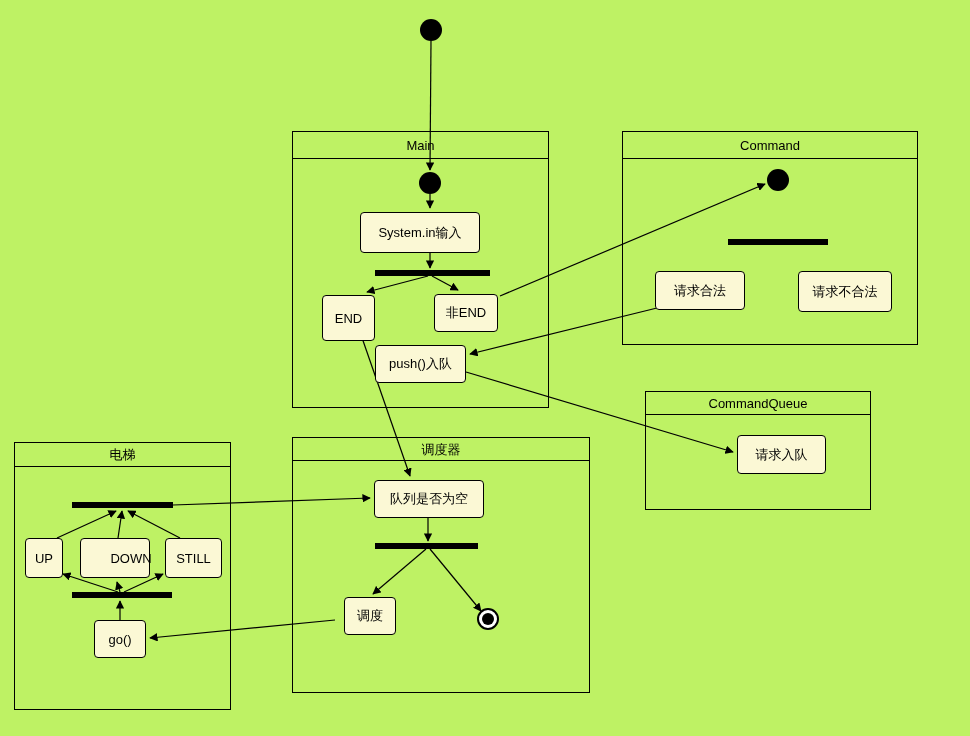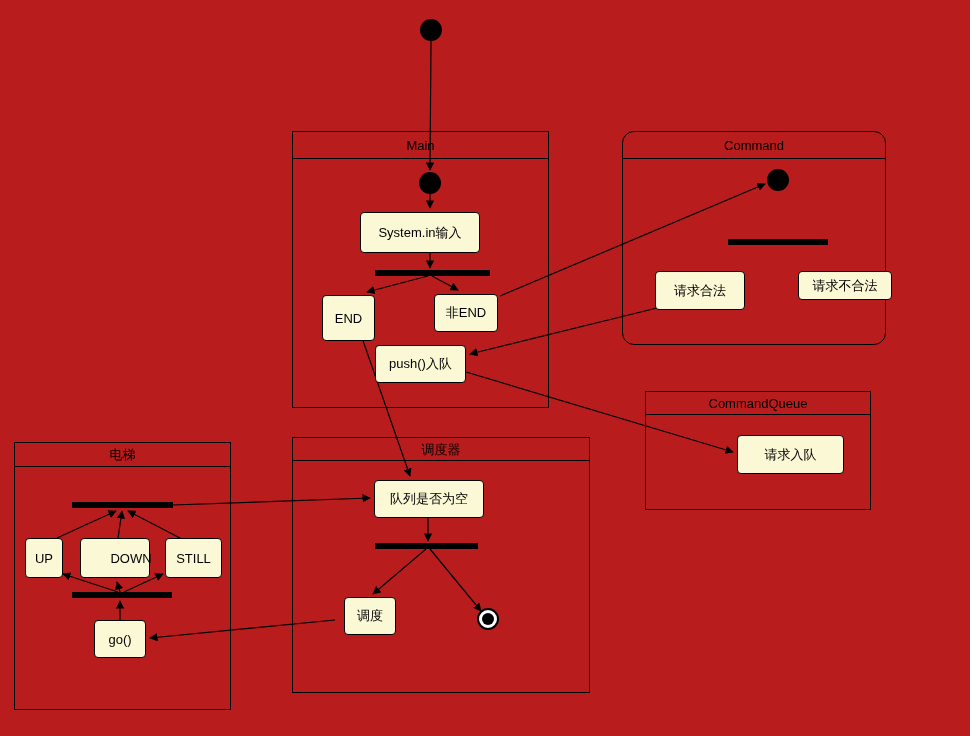--- a/index.html
+++ b/index.html
@@ -7,21 +7,21 @@
     padding: 0;
     background: #ffffff;
   }
   body {
     font-family: "Liberation Sans", "DejaVu Sans", sans-serif;
   }
   #canvas {
     position: relative;
     width: 970px;
     height: 736px;
-    background: #b91c1c;
+    background: #bef264;
     overflow: hidden;
   }
   #edges {
     position: absolute;
     left: 0;
     top: 0;
     width: 970px;
     height: 736px;
     pointer-events: none;
   }
@@ -115,21 +115,21 @@
         <path d="M57,538 L116,511" marker-end="url(#arrow)"></path>
         <path d="M118,538 L122,511" marker-end="url(#arrow)"></path>
         <path d="M180,538 L128,511" marker-end="url(#arrow)"></path>
       </g>
   </svg>
 
   <div id="lane-layer">
       <div class="lane" style="left: 292px; top: 131px; width: 257px; height: 277px;">
         <div class="lane-header" style="height: 27px;">Main</div>
       </div>
-      <div class="lane" style="left: 622px; top: 131px; width: 264px; height: 214px; border-radius: 12px;">
+      <div class="lane" style="left: 622px; top: 131px; width: 296px; height: 214px;">
         <div class="lane-header" style="height: 27px;">Command</div>
       </div>
       <div class="lane" style="left: 645px; top: 391px; width: 226px; height: 119px;">
         <div class="lane-header" style="height: 23px;">CommandQueue</div>
       </div>
       <div class="lane" style="left: 14px; top: 442px; width: 217px; height: 268px;">
         <div class="lane-header" style="height: 24px;">电梯</div>
       </div>
       <div class="lane" style="left: 292px; top: 437px; width: 298px; height: 256px;">
         <div class="lane-header" style="height: 23px;">调度器</div>
@@ -139,22 +139,22 @@
       <div class="initial" style="left: 420px; top: 19px; width: 22px; height: 22px;"></div>
       <div class="initial" style="left: 419px; top: 172px; width: 22px; height: 22px;"></div>
       <div class="act" style="left: 360px; top: 212px; width: 120px; height: 41px;">System.in输入</div>
       <div class="bar" style="left: 375px; top: 270px; width: 115px; height: 6px;"></div>
       <div class="act" style="left: 322px; top: 295px; width: 53px; height: 46px;">END</div>
       <div class="act" style="left: 434px; top: 294px; width: 64px; height: 38px;">非END</div>
       <div class="act" style="left: 375px; top: 345px; width: 91px; height: 38px;">push()入队</div>
       <div class="initial" style="left: 767px; top: 169px; width: 22px; height: 22px;"></div>
       <div class="bar" style="left: 728px; top: 239px; width: 100px; height: 6px;"></div>
       <div class="act" style="left: 655px; top: 271px; width: 90px; height: 39px;">请求合法</div>
-      <div class="act" style="left: 798px; top: 271px; width: 94px; height: 29px; font-family: Liberation Mono, monospace;">请求不合法</div>
-      <div class="act" style="left: 737px; top: 435px; width: 107px; height: 39px;">请求入队</div>
+      <div class="act" style="left: 798px; top: 271px; width: 94px; height: 41px; font-family: Liberation Mono, monospace;">请求不合法</div>
+      <div class="act" style="left: 737px; top: 435px; width: 89px; height: 39px;">请求入队</div>
       <div class="act" style="left: 374px; top: 480px; width: 110px; height: 38px;">队列是否为空</div>
       <div class="bar" style="left: 375px; top: 543px; width: 103px; height: 6px;"></div>
       <div class="act" style="left: 344px; top: 597px; width: 52px; height: 38px;">调度</div>
       <div class="final-outer" style="left: 477px; top: 608px; width: 22px; height: 22px;">
         <div class="final-inner" style="left: 3px; top: 3px; width: 12px; height: 12px;"></div>
       </div>
       <div class="bar" style="left: 72px; top: 502px; width: 101px; height: 6px;"></div>
       <div class="act" style="left: 25px; top: 538px; width: 38px; height: 40px;">UP</div>
       <div class="act" style="left: 80px; top: 538px; width: 70px; height: 40px; padding-left: 32px;">DOWN</div>
       <div class="act" style="left: 165px; top: 538px; width: 57px; height: 40px;">STILL</div>

